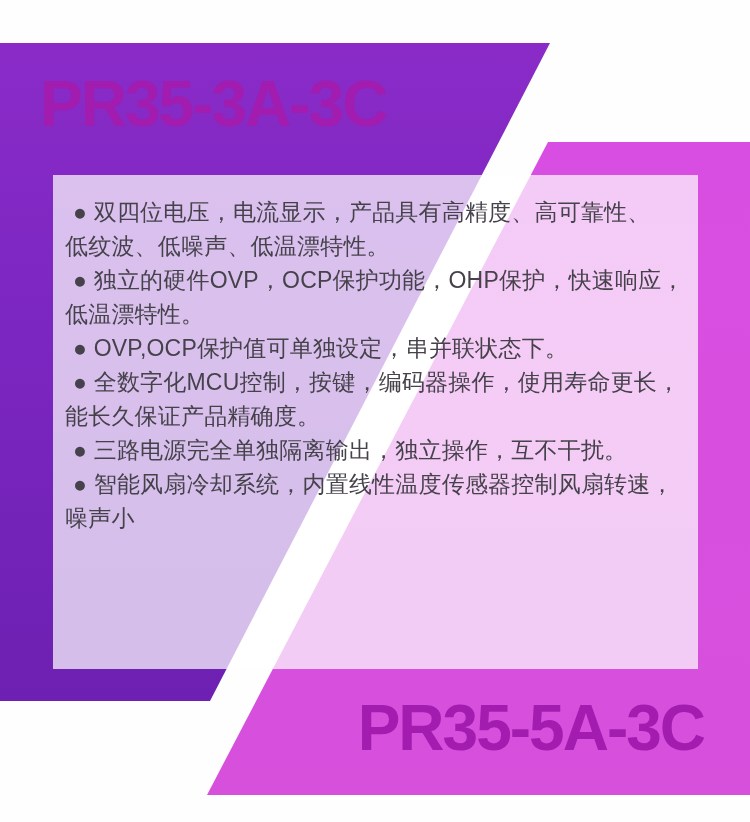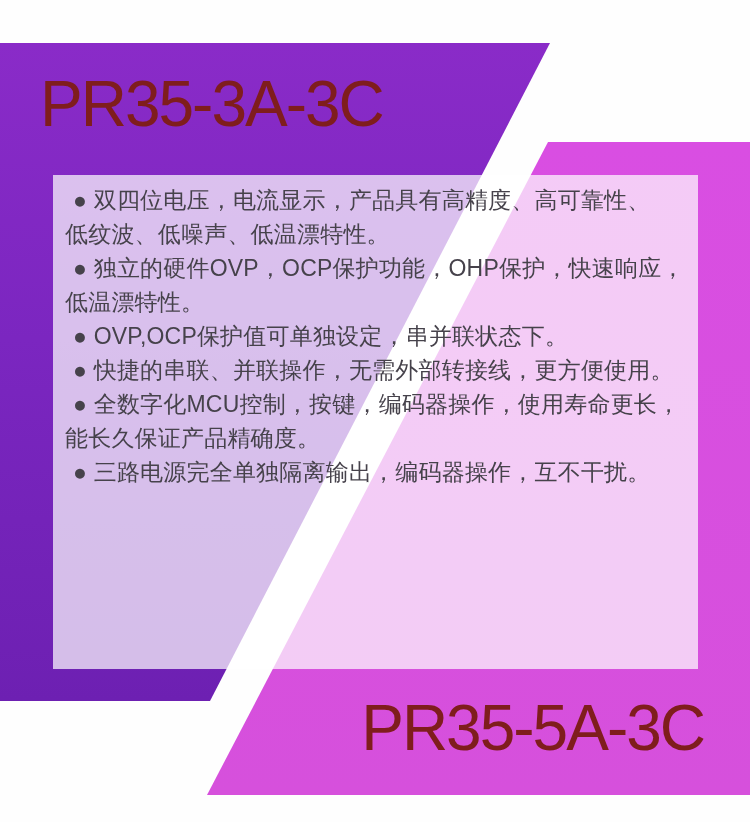--- a/index.html
+++ b/index.html
@@ -30,40 +30,40 @@
     width: 750px; height: 653px;
     background: linear-gradient(180deg, #d94ee2 0%, #d650dc 100%);
     clip-path: polygon(548px 0, 100% 0, 100% 100%, 207px 100%);
   }
   
   .features-box {
     position: absolute;
     left: 53px; top: 175px;
     width: 645px; height: 494px;
     box-sizing: border-box;
-    padding: 8px 12px 0 12px;
+    padding: 20px 12px 0 12px;
     background: rgba(255, 255, 255, 0.71);
   }
   .feature-item {
     margin: 0;
     font-size: 23px;
     line-height: 34px;
     color: #46424b;
     white-space: pre-line;
     text-indent: 8px;
     letter-spacing: 0.2px;
   }
   .product-title {
     position: absolute;
     margin: 0;
-    font-weight: normal;
+    font-weight: bold;
     font-size: 64px;
     line-height: 1;
     letter-spacing: -2px;
-    color: #7f1d1d;
+    color: #a21caf;
   }
   .product-title.top  { left: 40px; top: 72px; }
   .product-title.bottom { right: 46px; top: 696px; text-align: right; }
 </style>
 </head>
 <body>
 
 <div class="stage">
 
   <div class="panel-purple"></div>
@@ -71,21 +71,22 @@
   <div class="panel-magenta"></div>
 
   <h1 class="product-title top">PR35-3A-3C</h1>
 
   <div class="features-box">
     <p class="feature-item">● 双四位电压，电流显示，产品具有高精度、高可靠性、
 低纹波、低噪声、低温漂特性。</p>
     <p class="feature-item">● 独立的硬件OVP，OCP保护功能，OHP保护，快速响应，
 低温漂特性。</p>
     <p class="feature-item">● OVP,OCP保护值可单独设定，串并联状态下。</p>
-    <p class="feature-item">● 快捷的串联、并联操作，无需外部转接线，更方便使用。</p>
     <p class="feature-item">● 全数字化MCU控制，按键，编码器操作，使用寿命更长，
 能长久保证产品精确度。</p>
-    <p class="feature-item">● 三路电源完全单独隔离输出，编码器操作，互不干扰。</p>
+    <p class="feature-item">● 三路电源完全单独隔离输出，独立操作，互不干扰。</p>
+    <p class="feature-item">● 智能风扇冷却系统，内置线性温度传感器控制风扇转速，
+噪声小</p>
   </div>
 
   <h2 class="product-title bottom">PR35-5A-3C</h2>
 
 </div>
 
 </body></html>

